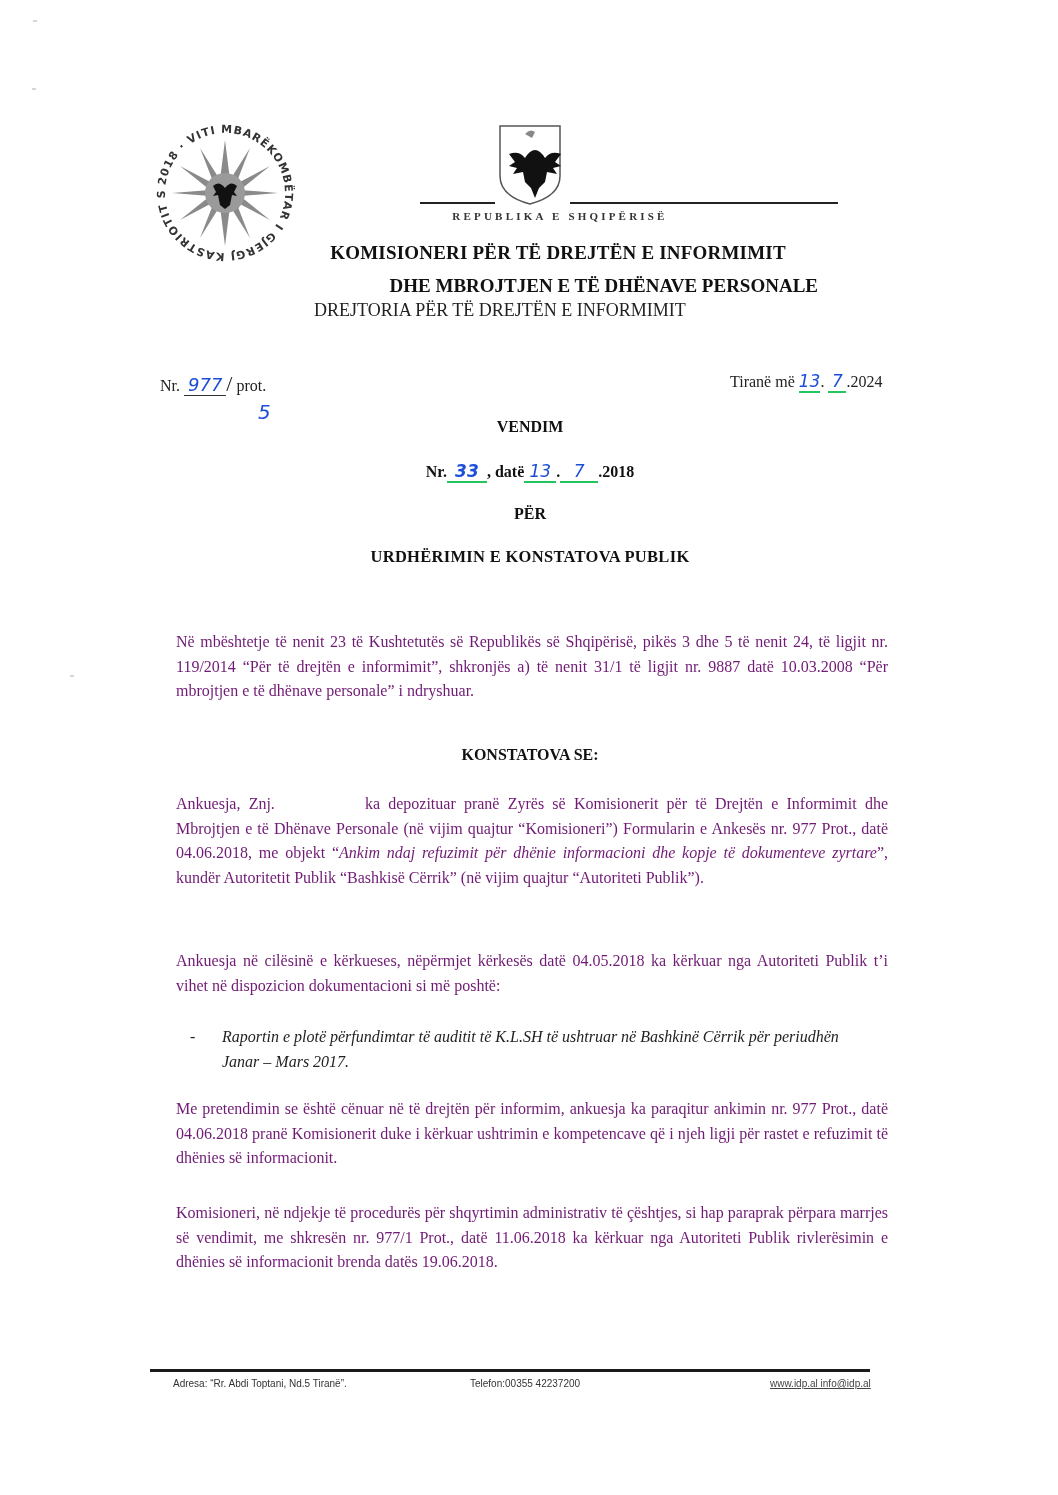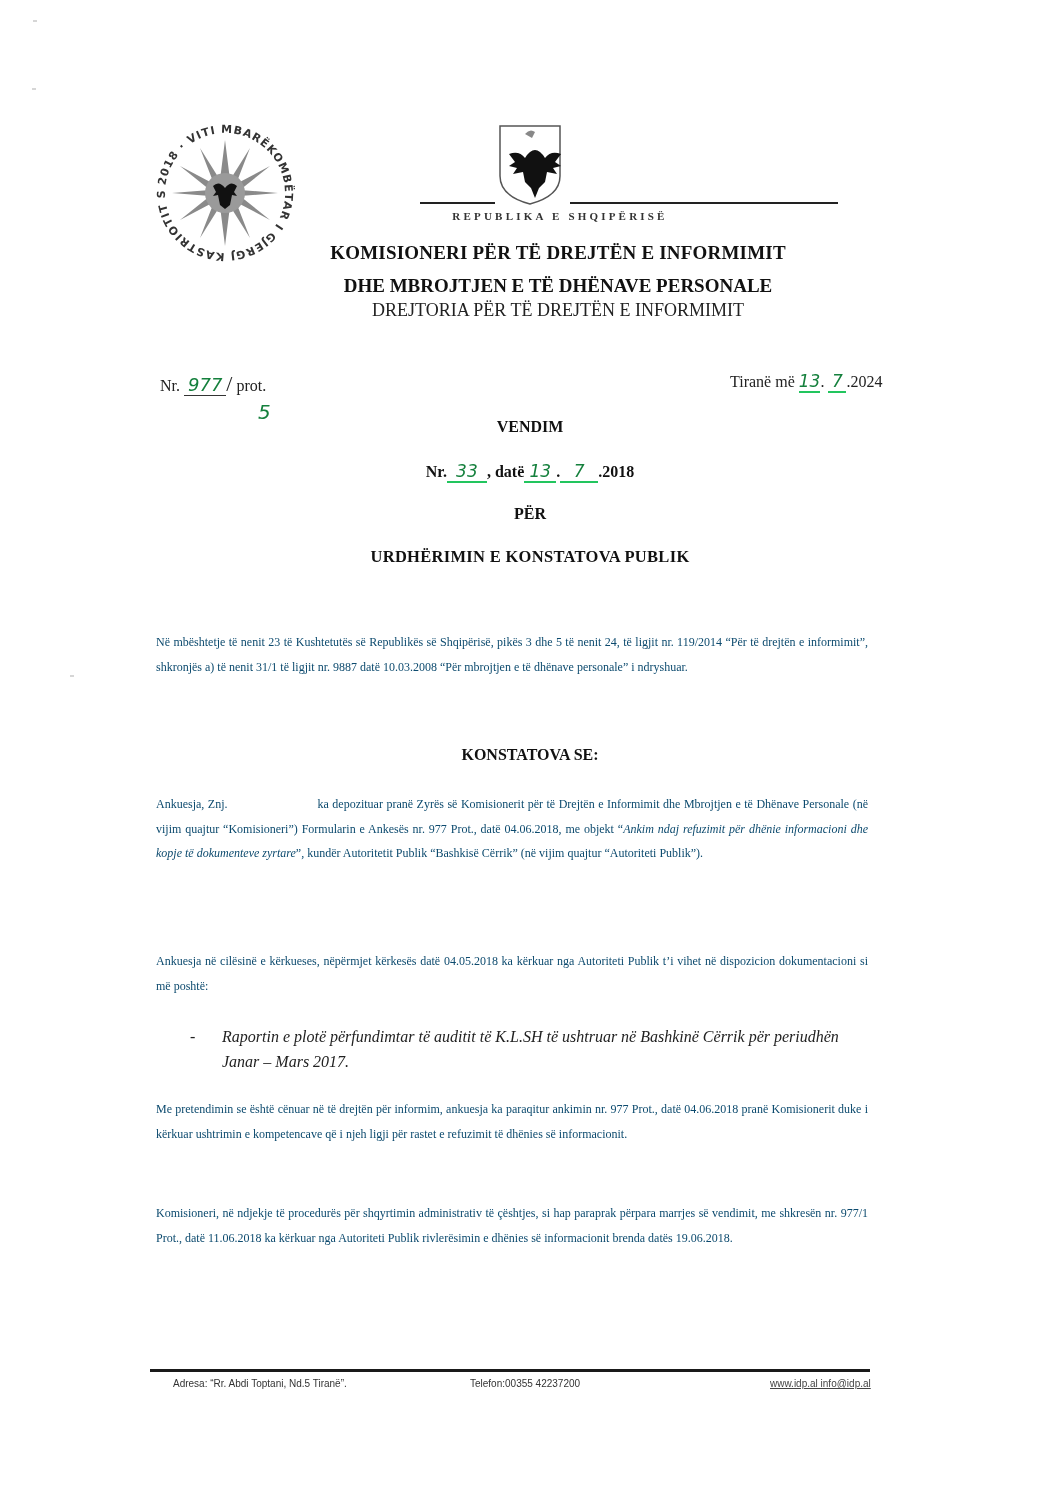--- a/index.html
+++ b/index.html
@@ -14,39 +14,39 @@
     .seal { left: 150px; top: 118px; width: 150px; height: 150px; }
     
     .coa { left: 497px; top: 124px; width: 66px; height: 82px; }
     .rule-left { left: 420px; top: 202px; width: 75px; height: 2px; background: #222; }
     .rule-right { left: 570px; top: 202px; width: 268px; height: 2px; background: #222; }
     .republika {
       left: 420px; top: 210px; width: 280px; font-size: 11px; font-weight: bold;
       letter-spacing: 3.2px; color: #333; text-align: center;
     }
     .hdr1 { left: 298px; top: 242px; width: 520px; text-align: center; font-size: 19px; font-weight: bold; color: #111; letter-spacing: .2px; }
-    .hdr2 { left: 298px; top: 275px; width: 520px; text-align: center; font-size: 19px; font-weight: bold; color: #111; }
-    .hdr3 { left: 298px; top: 300px; width: 520px; text-align: center; font-size: 18px; color: #222; }
+    .hdr2 { left: 298px; top: 275px; width: 520px; text-align: right; font-size: 19px; font-weight: bold; color: #111; }
+    .hdr3 { left: 314px; top: 300px; width: 520px; font-size: 18px; color: #222; }
 
     .ref-line { left: 160px; top: 371px; font-size: 16px; color: #222; }
-    .hand { font-family: "DejaVu Sans", sans-serif; color: #15803d; font-style: italic; }
+    .hand { font-family: "DejaVu Sans", sans-serif; color: #1d4ed8; font-style: italic; }
     .ref-num { display:inline-block; border-bottom: 1px solid #333; padding: 0 4px; font-size: 18px; }
     .ref-sub { left: 258px; top: 400px; font-size: 20px; }
     .place-date { left: 730px; top: 371px; font-size: 16px; color: #222; }
     .u { display:inline-block; border-bottom: 2px solid #22c55e; min-width: 18px; text-align:center; font-size: 17px; }
 
     .center { left: 150px; width: 760px; text-align: center; font-weight: bold; font-size: 16px; color: #111; }
     .t-vendim { top: 418px; }
     .t-nr { top: 461px; }
     .t-per { top: 505px; }
     .t-urd { top: 547px; font-size: 16.5px; letter-spacing: .3px; }
     .t-konst { top: 746px; }
 
     .para {
-      left: 156px; width: 712px; font-size: 12px; line-height: 24.5px; text-align: justify; color: #0c4a6e;
+      left: 176px; width: 712px; font-size: 16px; line-height: 24.5px; text-align: justify; color: #701a75;
     }
     .p1 { top: 630px; }
     .p2 { top: 792px; }
     .p3 { top: 949px; }
     .p4 { top: 1097px; }
     .p5 { top: 1201px; }
     .bullet { left: 190px; top: 1025px; width: 690px; font-size: 16px; line-height: 24.5px; font-style: italic; color: #222; }
     .bullet .dash { position: absolute; left: 0; top: 0; font-style: normal; }
     .bullet .btext { margin-left: 32px; display: block; }
     .redacted { display: inline-block; width: 90px; }
@@ -104,21 +104,21 @@
 <div class="abs ref-sub hand">5</div>
 
 <div class="abs place-date">
   <span>Tiranë më</span>
   <span class="u hand">13</span>.
   <span class="u hand">7</span><span>.</span><span>2024</span>
 </div>
 
 <div class="abs center t-vendim">VENDIM</div>
 <div class="abs center t-nr">
-  <span>Nr.</span><span class="u hand" style="min-width:40px;font-weight:normal;">33</span><span>, datë</span><span class="u hand" style="min-width:32px;font-weight:normal;">13</span>.<span class="u hand" style="min-width:38px;font-weight:normal;">7</span><span>.2018</span>
+  <span>Nr.</span><span class="u hand" style="min-width:40px;font-weight:bold;">33</span><span>, datë</span><span class="u hand" style="min-width:32px;font-weight:normal;">13</span>.<span class="u hand" style="min-width:38px;font-weight:normal;">7</span><span>.2018</span>
 </div>
 <div class="abs center t-per">PËR</div>
 <div class="abs center t-urd">URDHËRIMIN E KONSTATOVA PUBLIK</div>
 
 <div class="abs para p1">Në mbështetje të nenit 23 të Kushtetutës së Republikës së Shqipërisë, pikës 3 dhe 5 të nenit 24, të ligjit nr. 119/2014 “Për të drejtën e informimit”, shkronjës a) të nenit 31/1 të ligjit nr. 9887 datë 10.03.2008 “Për mbrojtjen e të dhënave personale” i ndryshuar.</div>
 <div class="abs center t-konst">KONSTATOVA SE:</div>
 
 <div class="abs para p2">
   <span>Ankuesja, Znj.</span><span class="redacted"></span><span>ka depozituar pranë Zyrës së Komisionerit për të Drejtën e Informimit dhe Mbrojtjen e të Dhënave Personale (në vijim quajtur “Komisioneri”) Formularin e Ankesës nr. 977 Prot., datë 04.06.2018, me objekt “</span><i>Ankim ndaj refuzimit për dhënie informacioni dhe kopje të dokumenteve zyrtare</i><span>”, kundër Autoritetit Publik “Bashkisë Cërrik” (në vijim quajtur “Autoriteti Publik”).</span>
 </div>

